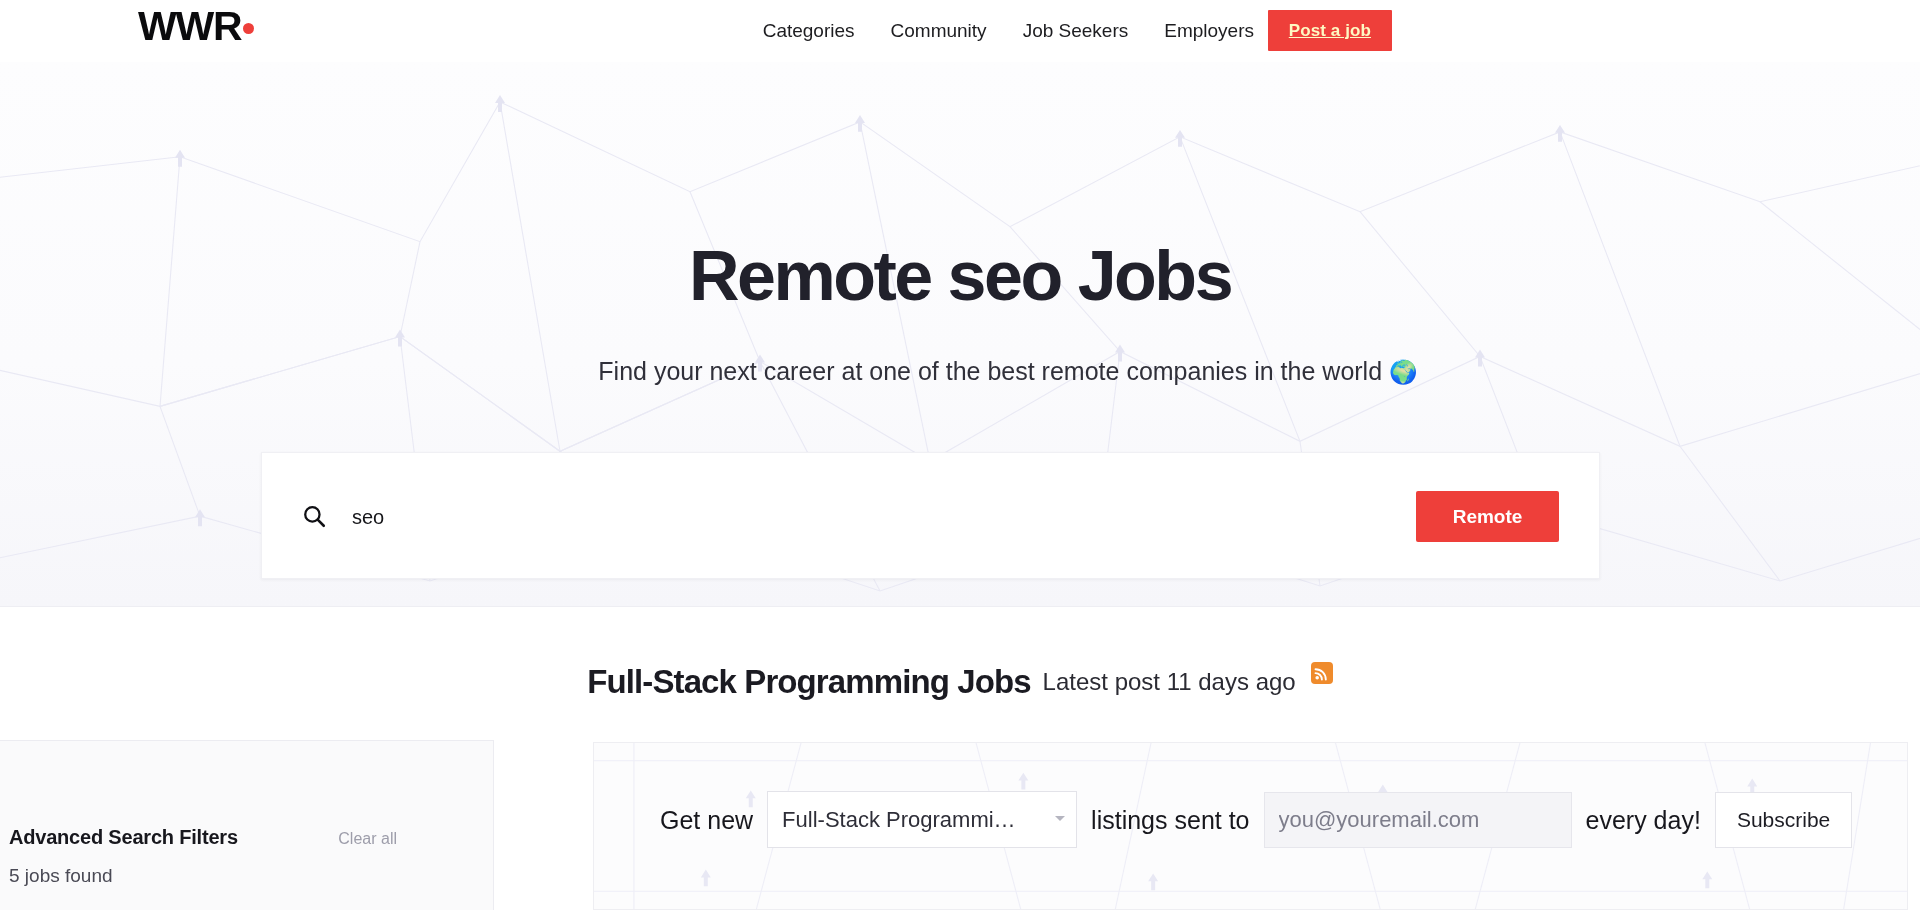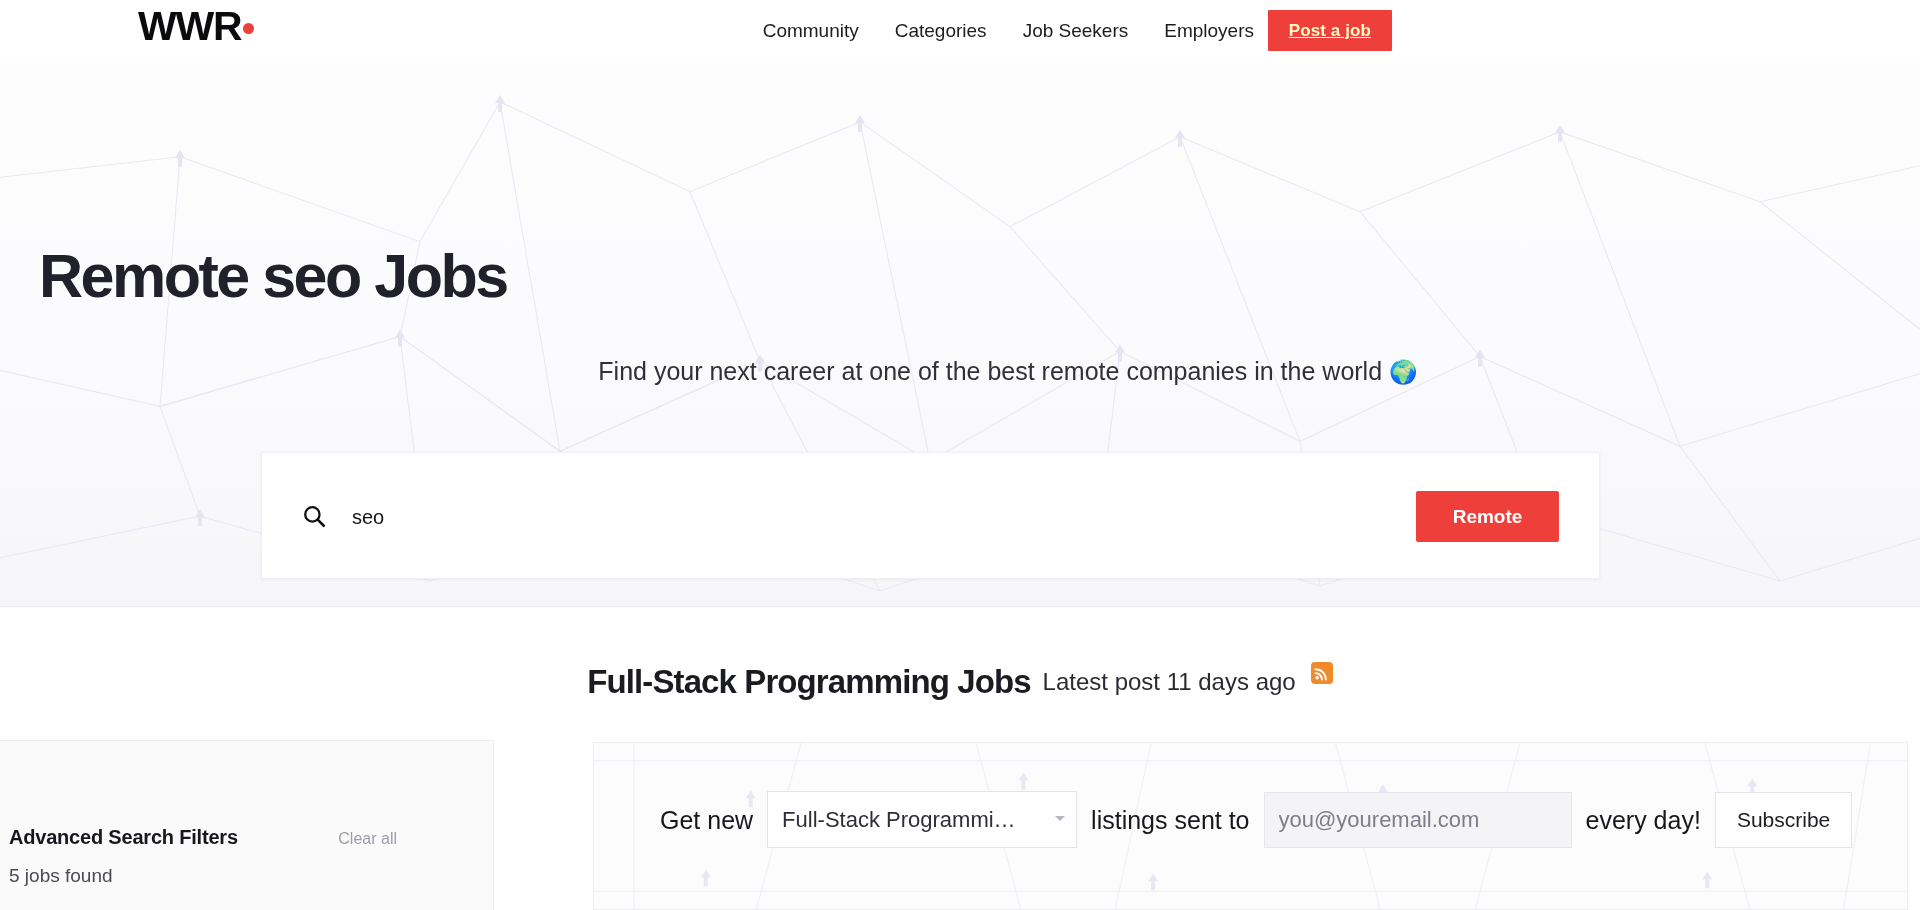--- a/index.html
+++ b/index.html
@@ -97,28 +97,28 @@
     position: absolute;
     inset: 0;
     width: 100%; height: 100%;
     opacity: 1;
     pointer-events: none;
   }
 
   .hero-title {
     position: absolute;
     top: 168px; left: 0; width: 1920px;
-    font-family: "Liberation Sans", sans-serif;
-    font-weight: 700;
-    font-size: 61px;
+    text-align: center;
+    font-family: "Liberation Sans", sans-serif;
+    font-weight: 700;
+    font-size: 70px;
     letter-spacing: -2.5px;
     color: #21212b;
     line-height: 92px;
     z-index: 2;
-    padding-left: 39px;
   }
 
   .hero-subtitle {
     position: absolute;
     top: 292px; left: 0; width: 1920px;
     text-align: center;
     font-size: 25px;
     color: #30303a;
     line-height: 34px;
     z-index: 2;
@@ -320,22 +320,22 @@
 <div class="page">
 
   <div class="header">
 
     <div class="logo">
       <span class="logo-text">WWR</span>
       <span class="logo-dot"></span>
     </div>
 
     <nav class="nav">
+      <a class="nav-link">Categories</a>
       <a class="nav-link">Community</a>
-      <a class="nav-link">Categories</a>
       <a class="nav-link">Job Seekers</a>
       <a class="nav-link">Employers</a>
     </nav>
 
     <button class="post-job-btn">Post a job</button>
   </div>
 
   <div class="hero">
 
     <svg class="hero-pattern" viewBox="0 0 1920 545" preserveAspectRatio="none">

